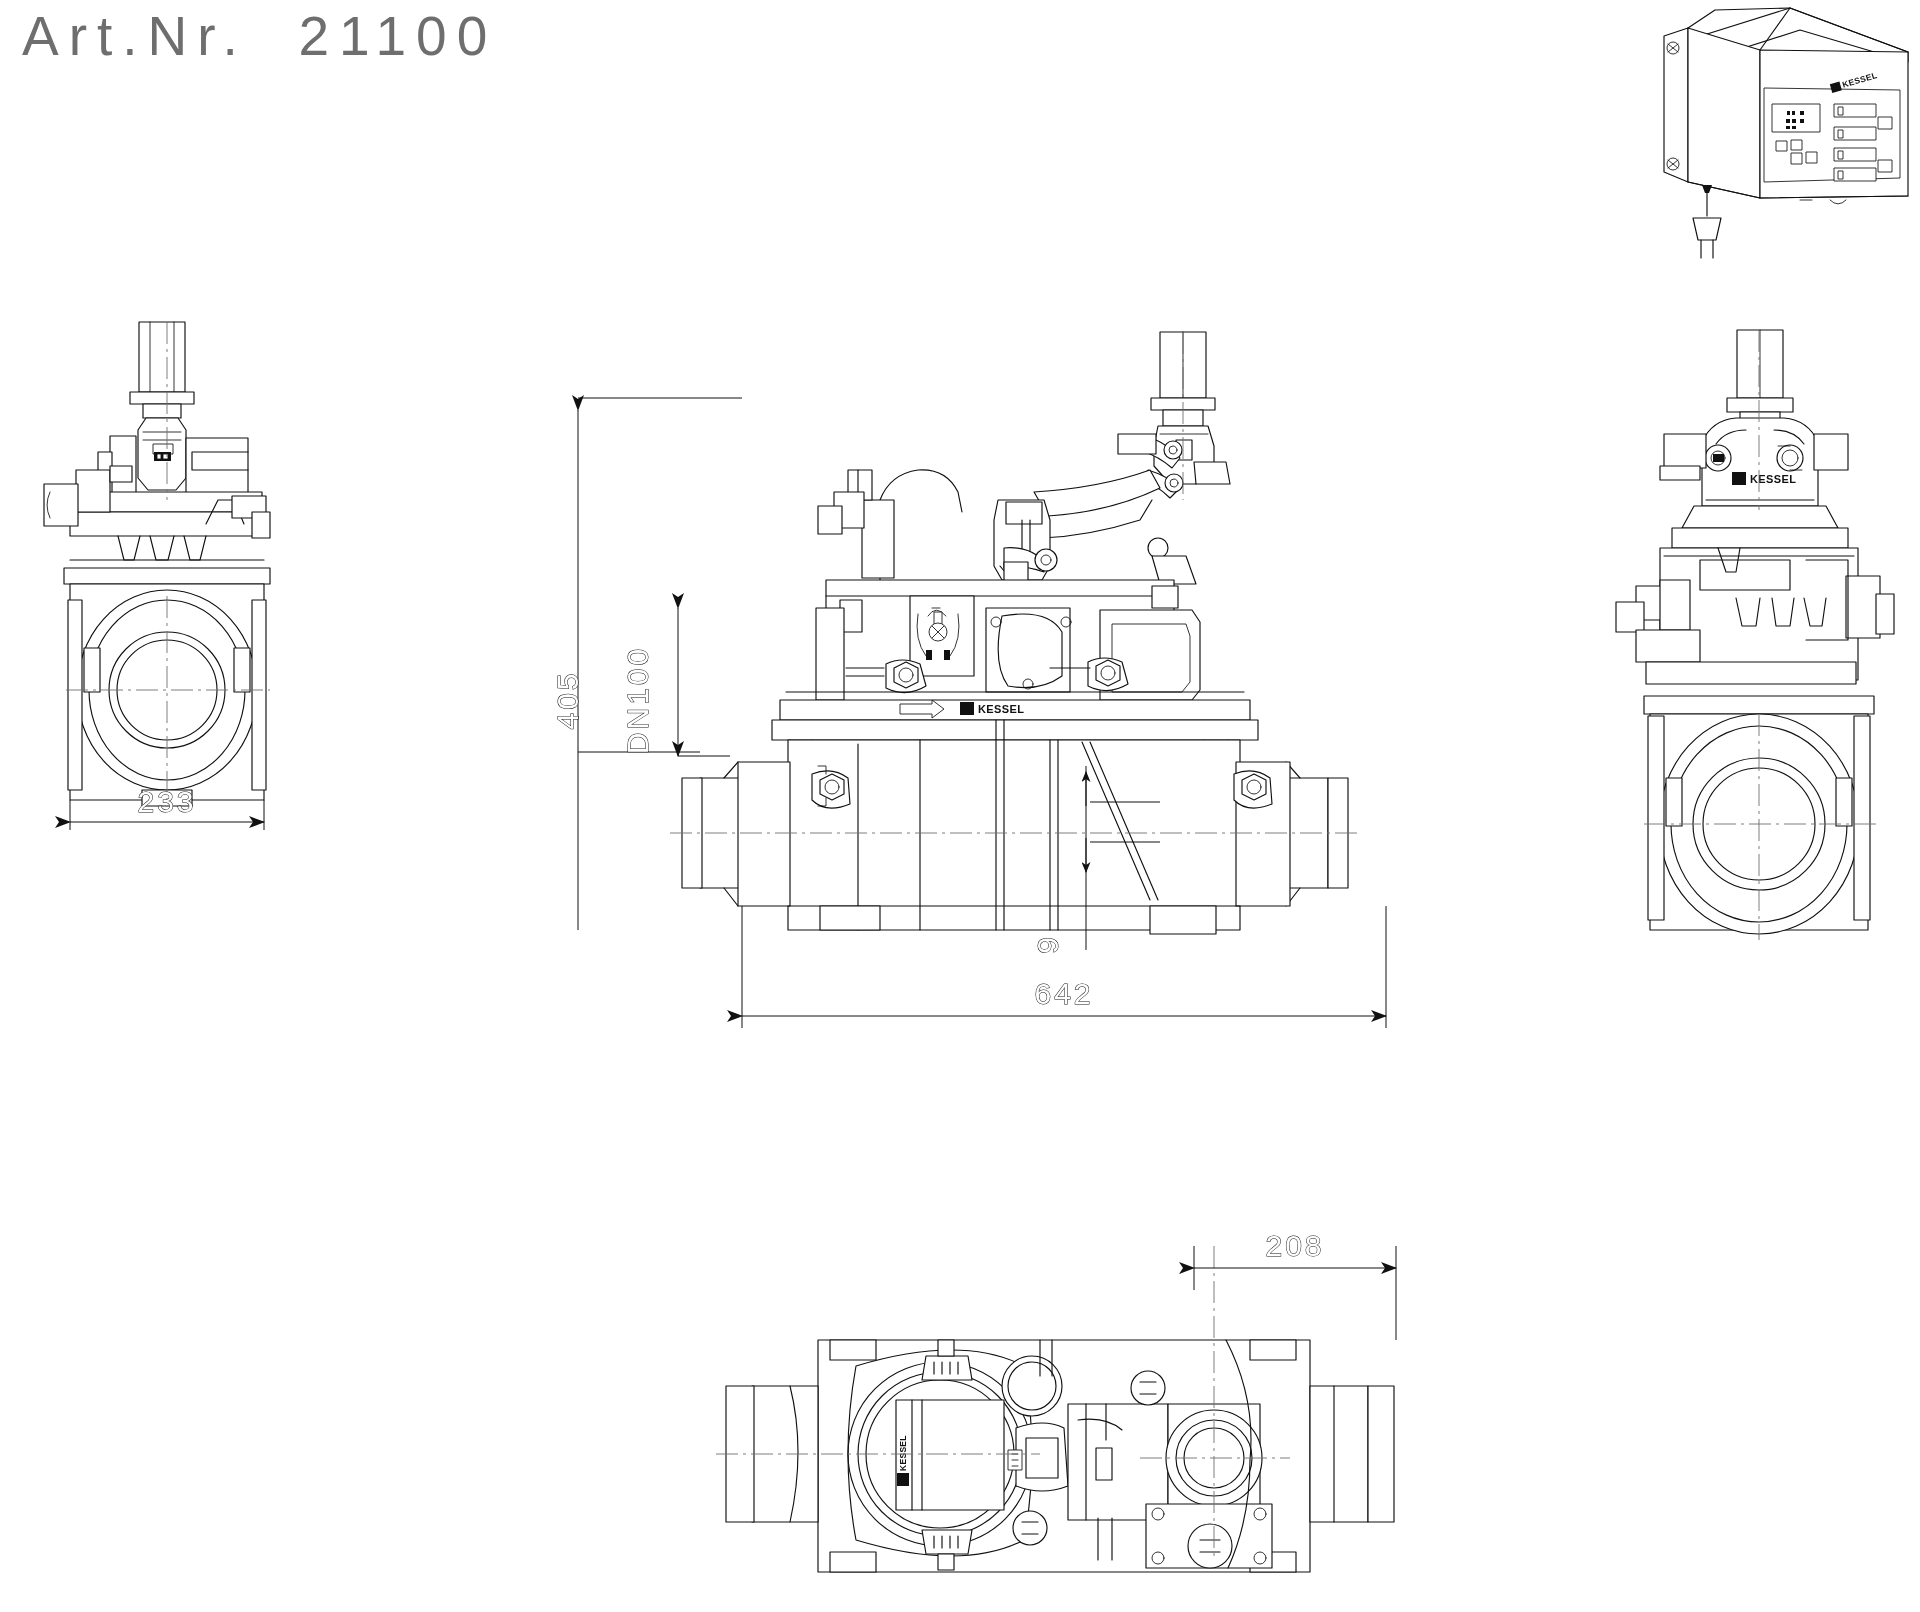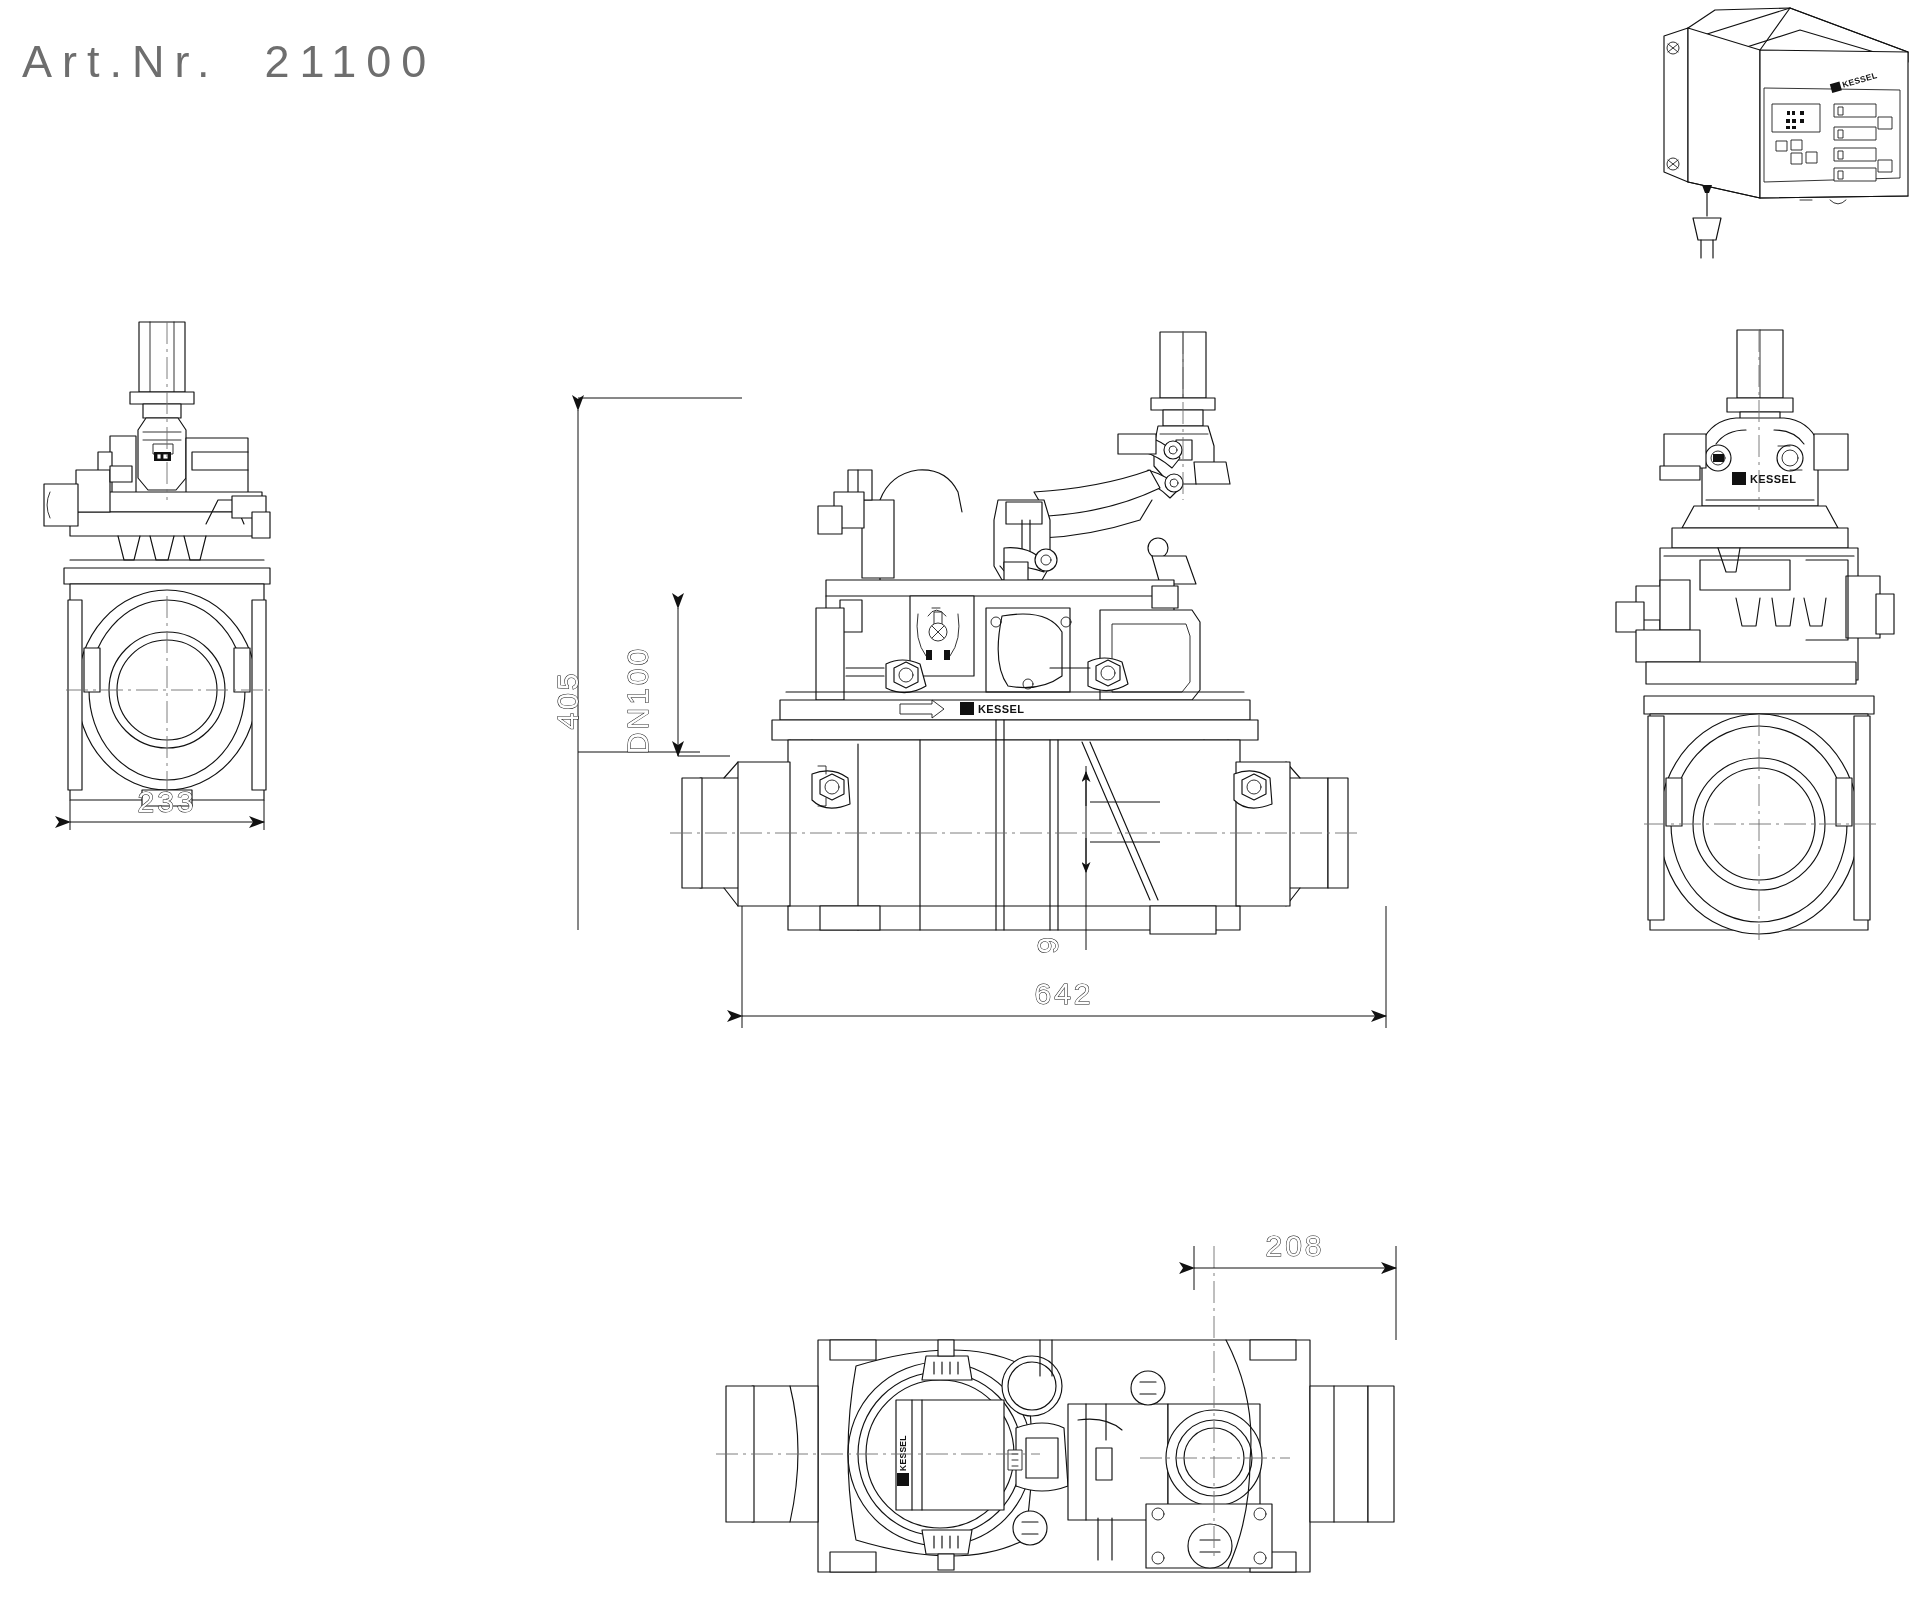--- a/index.html
+++ b/index.html
@@ -8,26 +8,25 @@
     width:1920px;height:1612px;overflow:hidden;
     font-family:"Liberation Sans",sans-serif;
     color:#1a1a1a;
   }
   #sheet{position:relative;width:1920px;height:1612px;background:#fff;}
 
   
   #title{
     position:absolute;left:22px;top:4px;
     font-family:"Liberation Sans",sans-serif;
-    font-size:45px;
+    font-size:55px;
     letter-spacing:10px;
     color:#6e6e6e;
     font-weight:300;
     white-space:pre;
-    margin-top:32px;
   }
 
   
   #cad{position:absolute;left:0;top:0;width:1920px;height:1612px;}
 
   .ln{fill:none;stroke:#111;stroke-width:1.15;stroke-linecap:round;stroke-linejoin:round;}
   .ln-t{fill:none;stroke:#111;stroke-width:0.85;stroke-linecap:round;stroke-linejoin:round;}
   .fillw{fill:#fff;stroke:#111;stroke-width:1.15;stroke-linejoin:round;}
   .fillw-t{fill:#fff;stroke:#111;stroke-width:0.85;stroke-linejoin:round;}
   .blk{fill:#111;stroke:none;}

